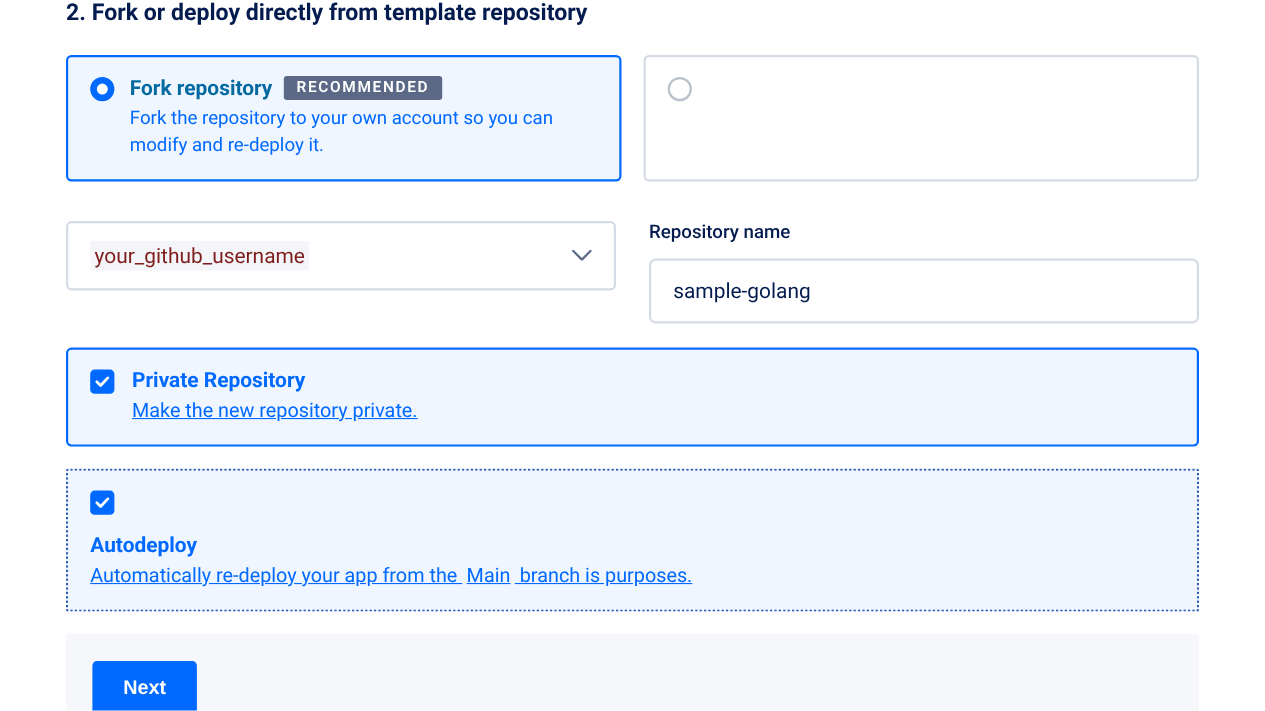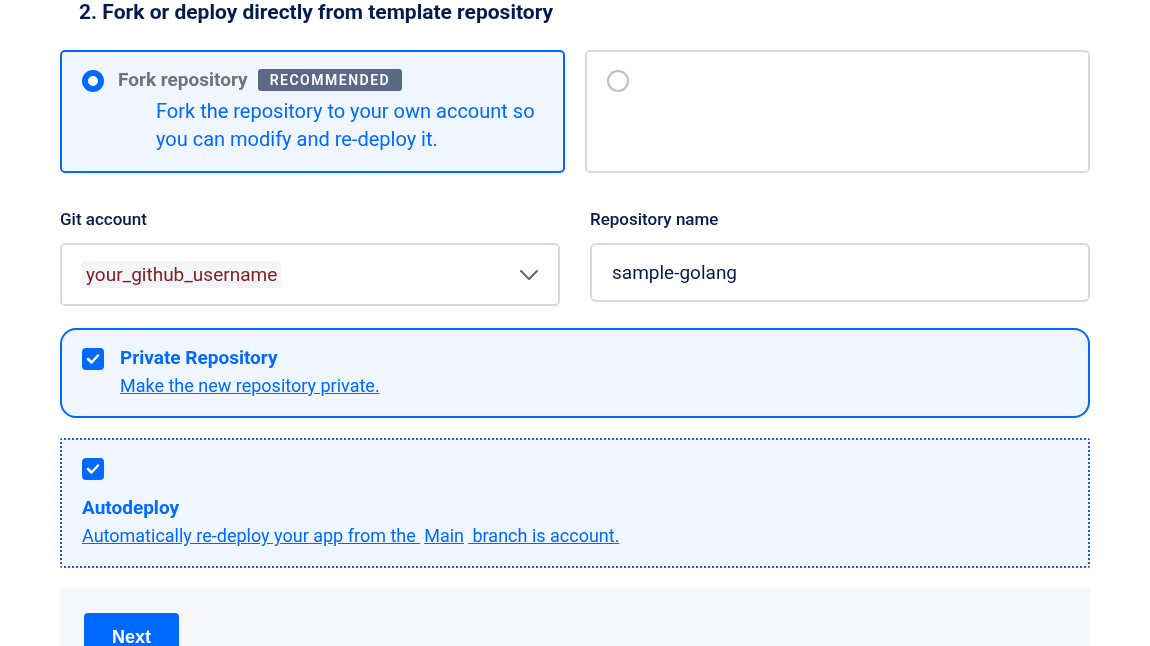--- a/index.html
+++ b/index.html
@@ -15,21 +15,20 @@
       height: 646px;
     }
     .container {
       padding: 0 60px;
     }
     .section-title {
       font-size: 21px;
       font-weight: 700;
       color: #031b4e;
       margin-bottom: 26px;
-      margin-left: 19px;
     }
     .radio-row {
       display: flex;
       gap: 20px;
       margin-bottom: 36px;
     }
     .radio-card {
       flex: 1;
       border: 2px solid #d5dbe6;
       border-radius: 5px;
@@ -63,36 +62,35 @@
       align-items: center;
       gap: 10px;
       margin-bottom: 6px;
     }
     .radio-title {
       font-size: 19px;
       font-weight: 700;
       color: #031b4e;
     }
     .radio-card.selected .radio-title {
-      color: #737373;
+      color: #0369a1;
     }
     .badge {
       background: #5b6987;
       color: #fff;
       font-size: 14px;
       font-weight: 600;
       letter-spacing: 1.5px;
       padding: 3px 12px;
       border-radius: 3px;
     }
     .radio-desc {
-      font-size: 20px;
+      font-size: 17px;
       color: #5b6987;
       line-height: 1.4;
-      margin-left: 38px;
     }
     .radio-card.selected .radio-desc {
       color: #0069ff;
     }
     .fields-row {
       display: flex;
       gap: 30px;
       margin-bottom: 22px;
     }
     .field-group {
@@ -131,21 +129,21 @@
       color: #031b4e;
       width: 100%;
       font-family: inherit;
     }
     .chevron {
       width: 18px;
       height: 10px;
     }
     .checkbox-card {
       border: 2px solid #0069ff;
-      border-radius: 16px;
+      border-radius: 5px;
       background: #f0f6ff;
       padding: 16px 20px 18px 20px;
       display: flex;
       gap: 16px;
       margin-bottom: 20px;
     }
     .checkbox-card.dotted {
       border-style: dotted;
       border-width: 2px;
       border-color: #2c5ab8;
@@ -221,21 +219,20 @@
       </div>
     </div>
 
     <div class="radio-card">
       <div class="radio-circle"></div>
     </div>
   </div>
 
   <div class="fields-row">
     <div class="field-group">
-      <label class="field-label">Git account</label>
       <div class="field-box">
         <span class="field-value-chip">your_github_username</span>
         <svg class="chevron" viewBox="0 0 18 10">
           <path d="M1 1 L9 9 L17 1" stroke="#5b6987" stroke-width="2" fill="none" stroke-linecap="round" stroke-linejoin="round"></path>
         </svg>
       </div>
     </div>
     <div class="field-group">
       <label class="field-label">Repository name</label>
       <input type="text" class="text-input" value="sample-golang" style="">
@@ -256,21 +253,21 @@
 
   <div class="checkbox-card dotted">
     <div class="checkbox-box">
       <svg class="check-svg" viewBox="0 0 14 14">
         <path d="M2 7 L5.5 10.5 L12 3.5" stroke="#fff" stroke-width="2.5" fill="none" stroke-linecap="round" stroke-linejoin="round"></path>
       </svg>
     </div>
     <div class="checkbox-content">
       <div class="checkbox-title">Autodeploy</div>
       <div class="checkbox-desc">
-        <span>Automatically re-deploy your app from the </span><span class="branch-name">Main</span><span> branch is account.</span>
+        <span>Automatically re-deploy your app from the </span><span class="branch-name">Main</span><span> branch is purposes.</span>
       </div>
     </div>
   </div>
 
   <div class="footer-bar">
     <button class="next-btn">Next</button>
   </div>
 </div>
 
 </body></html>

